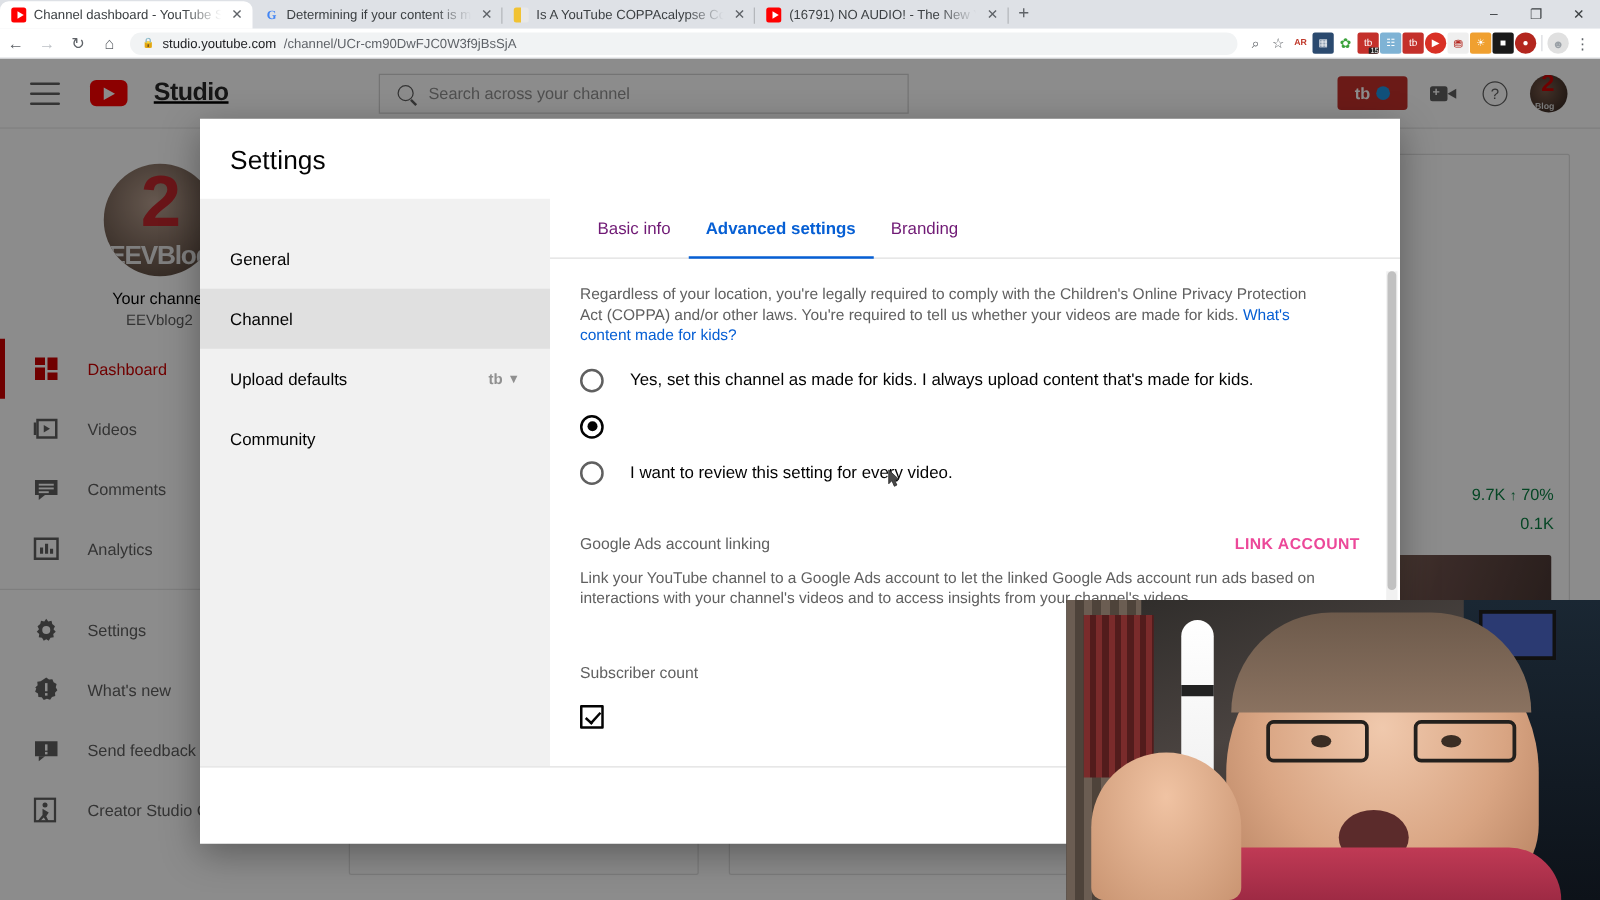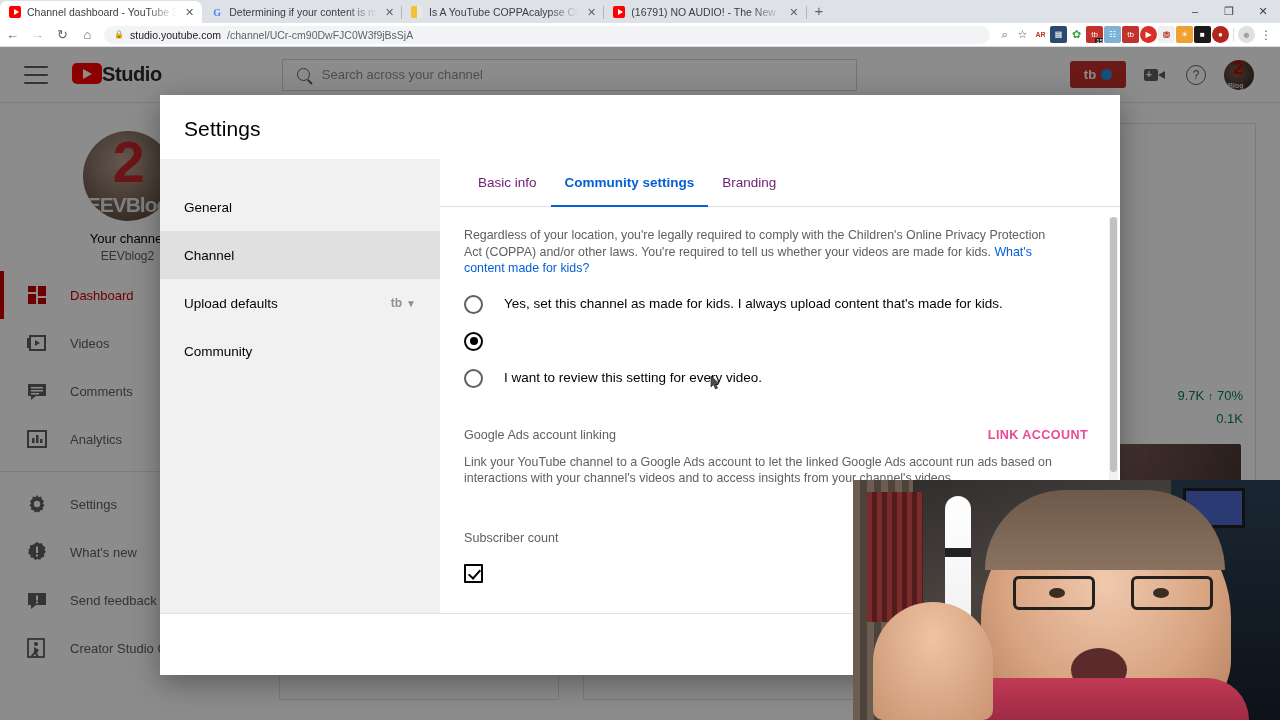--- a/index.html
+++ b/index.html
@@ -98,33 +98,33 @@
     position: absolute; top: 47px; left: 0; width: 1280px; height: 673px;
     background: #fff; overflow: hidden;
   }
   .yt-header {
     height: 56px; display: flex; align-items: center;
     padding: 0 16px; gap: 16px; background: #fff;
     border-bottom: 1px solid #e5e5e5;
   }
   .hamburger { width: 24px; height: 18px; display: flex; flex-direction: column; justify-content: space-between; margin-left: 8px;}
   .hamburger i { display: block; height: 2px; background: #606060; border-radius: 1px; }
-  .studio-logo { display: flex; align-items: flex-start; gap: 0; margin-left: 8px;}
+  .studio-logo { display: flex; align-items: center; gap: 21px; margin-left: 8px; text-decoration: underline;}
   .logo-badge {
     width: 30px; height: 21px; background: #ff0000;
     border-radius: 5px; position: relative;
   }
   .logo-badge::after {
     content: ""; position: absolute; left: 11px; top: 5.5px;
     border-left: 9px solid #fff;
     border-top: 5px solid transparent; border-bottom: 5px solid transparent;
   }
   .logo-word { font-size: 20px; font-weight: bold; color: #282828; letter-spacing: -0.4px; }
   .yt-search {
-    width: 575px; height: 32px; border: 1px solid #d3d3d3;
+    width: 424px; height: 32px; border: 1px solid #d3d3d3;
     display: flex; align-items: center; gap: 12px;
     padding: 0 14px; margin-left: 104px; color: #909090; font-size: 13px;
   }
   .mag { width: 13px; height: 13px; border: 1.6px solid #606060; border-radius: 50%; position: relative; flex: 0 0 13px;}
   .mag::after { content: ""; position: absolute; right: -4px; bottom: -3px; width: 6px; height: 1.6px; background: #606060; transform: rotate(45deg); }
   .hdr-right { margin-left: auto; display: flex; align-items: center; gap: 18px; padding-right: 10px;}
   .tb-badge {
     width: 56px; height: 27px; background: #c4302b; border-radius: 3px;
     display: flex; align-items: center; justify-content: center; gap: 5px;
   }
@@ -617,21 +617,21 @@
         <span>Community</span>
       </div>
     </div>
 
     <div class="modal-content">
       <div class="tabs-row">
         <div class="tab-item">
           <span>Basic info</span>
         </div>
         <div class="tab-item active">
-          <span>Community settings</span>
+          <span>Advanced settings</span>
         </div>
         <div class="tab-item">
           <span>Branding</span>
         </div>
       </div>
 
       <div class="panel">
         <div class="para"><span>Regardless of your location, you're legally required to comply with the Children's Online Privacy Protection Act (COPPA) and/or other laws. You're required to tell us whether your videos are made for kids. </span><a href="#">What's content made for kids?</a></div>
 
         <div class="radio-row">

